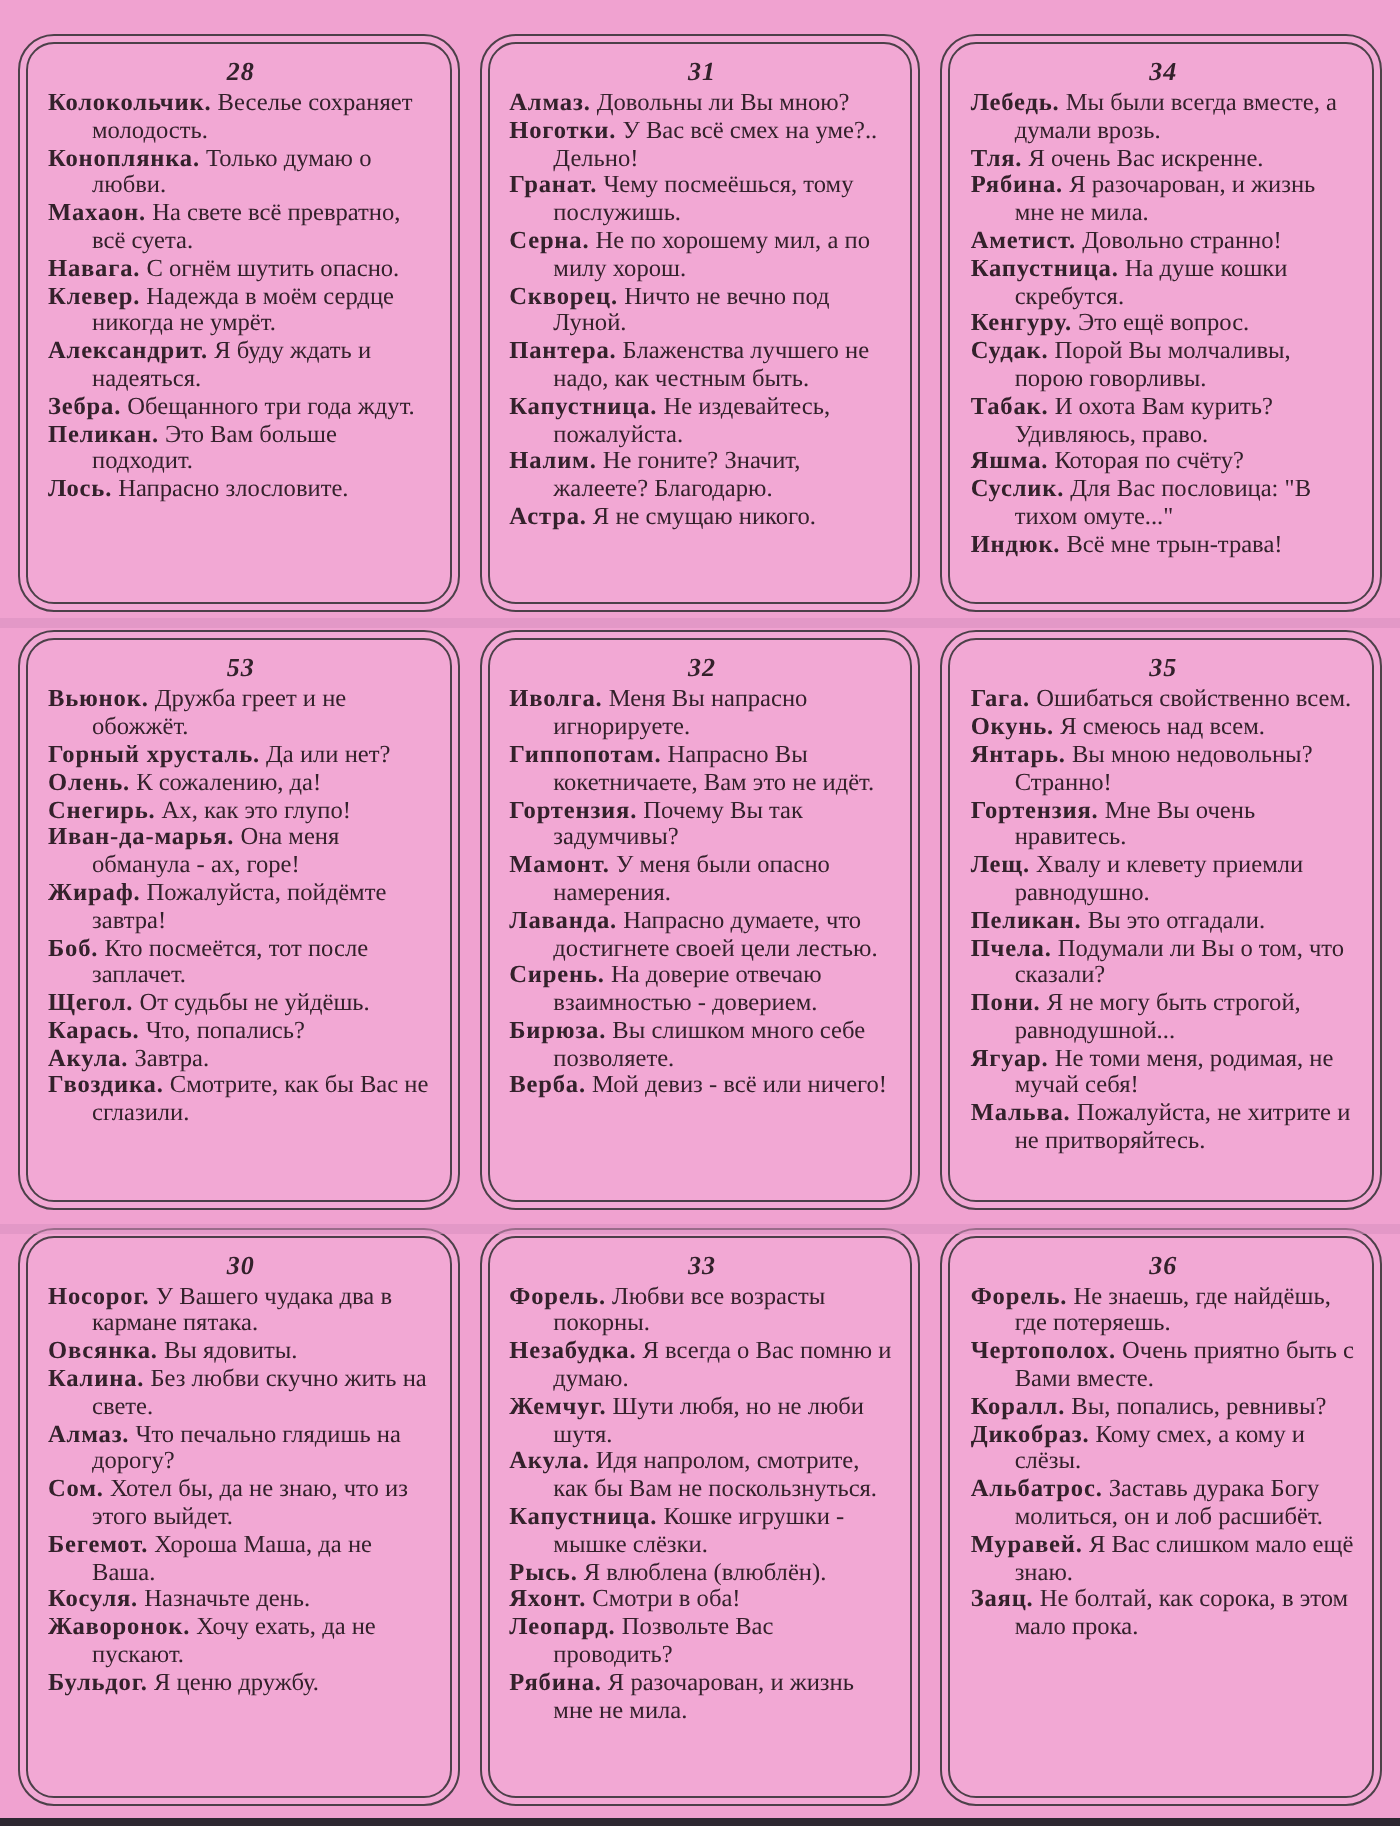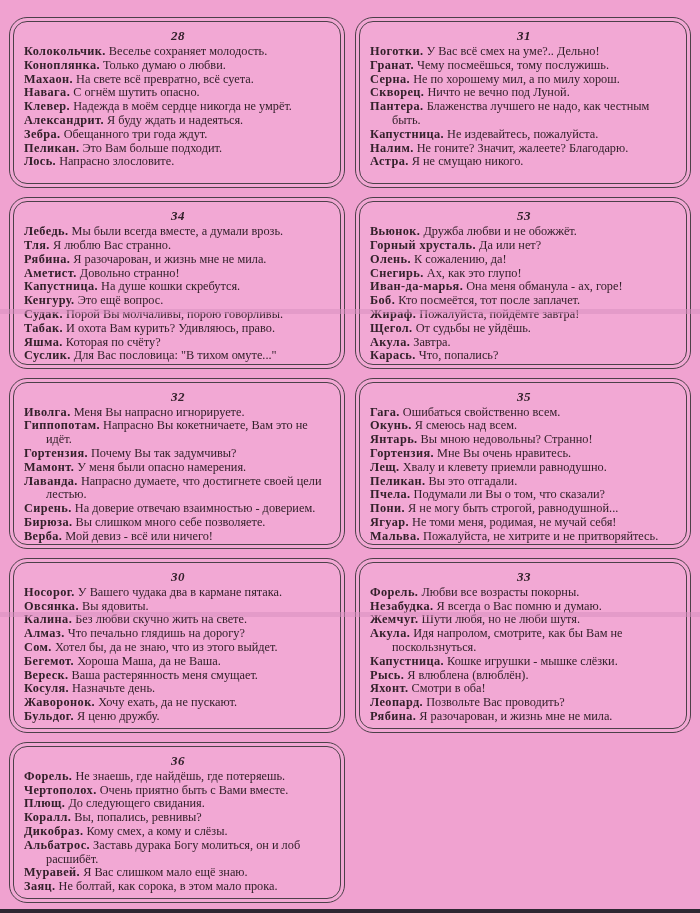--- a/index.html
+++ b/index.html
@@ -13,21 +13,21 @@
   }
   .page {
     width: 700px; height: 913px;
     position: relative;
     box-sizing: border-box;
   }
   .cards-grid {
     position: absolute;
     left: 0; top: 0; right: 0; bottom: 0;
     display: grid;
-    grid-template-columns: repeat(2, 1fr);
+    grid-template-columns: repeat(3, 1fr);
     grid-template-rows: repeat(3, 1fr);
     gap: 9px 10px;
     padding: 17px 9px 10px 9px;
     box-sizing: border-box;
   }
   .card {
     border: 1.6px solid #4c4049;
     border-radius: 18px;
     padding: 3px;
     box-sizing: border-box;
@@ -95,59 +95,60 @@
           <p class="entry"><span class="term">Клевер.</span>&nbsp;<span class="phrase">Надежда в моём сердце никогда не умрёт.</span></p>
           <p class="entry"><span class="term">Александрит.</span>&nbsp;<span class="phrase">Я буду ждать и надеяться.</span></p>
           <p class="entry"><span class="term">Зебра.</span>&nbsp;<span class="phrase">Обещанного три года ждут.</span></p>
           <p class="entry"><span class="term">Пеликан.</span>&nbsp;<span class="phrase">Это Вам больше подходит.</span></p>
           <p class="entry"><span class="term">Лось.</span>&nbsp;<span class="phrase">Напрасно злословите.</span></p>
         </div>
       </section>
       <section class="card">
         <div class="card-inner">
           <div class="card-number">31</div>
+          <p class="entry"><span class="term">Алмаз.</span>&nbsp;<span class="phrase">Довольны ли Вы мною?</span></p>
           <p class="entry"><span class="term">Ноготки.</span>&nbsp;<span class="phrase">У Вас всё смех на уме?.. Дельно!</span></p>
           <p class="entry"><span class="term">Гранат.</span>&nbsp;<span class="phrase">Чему посмеёшься, тому послужишь.</span></p>
           <p class="entry"><span class="term">Серна.</span>&nbsp;<span class="phrase">Не по хорошему мил, а по милу хорош.</span></p>
           <p class="entry"><span class="term">Скворец.</span>&nbsp;<span class="phrase">Ничто не вечно под Луной.</span></p>
           <p class="entry"><span class="term">Пантера.</span>&nbsp;<span class="phrase">Блаженства лучшего не надо, как честным быть.</span></p>
           <p class="entry"><span class="term">Капустница.</span>&nbsp;<span class="phrase">Не издевайтесь, пожалуйста.</span></p>
           <p class="entry"><span class="term">Налим.</span>&nbsp;<span class="phrase">Не гоните? Значит, жалеете? Благодарю.</span></p>
           <p class="entry"><span class="term">Астра.</span>&nbsp;<span class="phrase">Я не смущаю никого.</span></p>
         </div>
       </section>
       <section class="card">
         <div class="card-inner">
           <div class="card-number">34</div>
           <p class="entry"><span class="term">Лебедь.</span>&nbsp;<span class="phrase">Мы были всегда вместе, а думали врозь.</span></p>
-          <p class="entry"><span class="term">Тля.</span>&nbsp;<span class="phrase">Я люблю Вас странно.</span></p>
+          <p class="entry"><span class="term">Тля.</span>&nbsp;<span class="phrase">Я очень Вас искренне.</span></p>
           <p class="entry"><span class="term">Рябина.</span>&nbsp;<span class="phrase">Я разочарован, и жизнь мне не мила.</span></p>
           <p class="entry"><span class="term">Аметист.</span>&nbsp;<span class="phrase">Довольно странно!</span></p>
           <p class="entry"><span class="term">Капустница.</span>&nbsp;<span class="phrase">На душе кошки скребутся.</span></p>
           <p class="entry"><span class="term">Кенгуру.</span>&nbsp;<span class="phrase">Это ещё вопрос.</span></p>
           <p class="entry"><span class="term">Судак.</span>&nbsp;<span class="phrase">Порой Вы молчаливы, порою говорливы.</span></p>
           <p class="entry"><span class="term">Табак.</span>&nbsp;<span class="phrase">И охота Вам курить? Удивляюсь, право.</span></p>
           <p class="entry"><span class="term">Яшма.</span>&nbsp;<span class="phrase">Которая по счёту?</span></p>
           <p class="entry"><span class="term">Суслик.</span>&nbsp;<span class="phrase">Для Вас пословица: "В тихом омуте..."</span></p>
           <p class="entry"><span class="term">Индюк.</span>&nbsp;<span class="phrase">Всё мне трын-трава!</span></p>
         </div>
       </section>
       <section class="card">
         <div class="card-inner">
           <div class="card-number">53</div>
-          <p class="entry"><span class="term">Вьюнок.</span>&nbsp;<span class="phrase">Дружба любви и не обожжёт.</span></p>
+          <p class="entry"><span class="term">Вьюнок.</span>&nbsp;<span class="phrase">Дружба греет и не обожжёт.</span></p>
           <p class="entry"><span class="term">Горный хрусталь.</span>&nbsp;<span class="phrase">Да или нет?</span></p>
           <p class="entry"><span class="term">Олень.</span>&nbsp;<span class="phrase">К сожалению, да!</span></p>
           <p class="entry"><span class="term">Снегирь.</span>&nbsp;<span class="phrase">Ах, как это глупо!</span></p>
           <p class="entry"><span class="term">Иван-да-марья.</span>&nbsp;<span class="phrase">Она меня обманула - ах, горе!</span></p>
+          <p class="entry"><span class="term">Жираф.</span>&nbsp;<span class="phrase">Пожалуйста, пойдёмте завтра!</span></p>
           <p class="entry"><span class="term">Боб.</span>&nbsp;<span class="phrase">Кто посмеётся, тот после заплачет.</span></p>
-          <p class="entry"><span class="term">Жираф.</span>&nbsp;<span class="phrase">Пожалуйста, пойдёмте завтра!</span></p>
           <p class="entry"><span class="term">Щегол.</span>&nbsp;<span class="phrase">От судьбы не уйдёшь.</span></p>
+          <p class="entry"><span class="term">Карась.</span>&nbsp;<span class="phrase">Что, попались?</span></p>
           <p class="entry"><span class="term">Акула.</span>&nbsp;<span class="phrase">Завтра.</span></p>
-          <p class="entry"><span class="term">Карась.</span>&nbsp;<span class="phrase">Что, попались?</span></p>
           <p class="entry"><span class="term">Гвоздика.</span>&nbsp;<span class="phrase">Смотрите, как бы Вас не сглазили.</span></p>
         </div>
       </section>
       <section class="card">
         <div class="card-inner">
           <div class="card-number">32</div>
           <p class="entry"><span class="term">Иволга.</span>&nbsp;<span class="phrase">Меня Вы напрасно игнорируете.</span></p>
           <p class="entry"><span class="term">Гиппопотам.</span>&nbsp;<span class="phrase">Напрасно Вы кокетничаете, Вам это не идёт.</span></p>
           <p class="entry"><span class="term">Гортензия.</span>&nbsp;<span class="phrase">Почему Вы так задумчивы?</span></p>
           <p class="entry"><span class="term">Мамонт.</span>&nbsp;<span class="phrase">У меня были опасно намерения.</span></p>
@@ -174,21 +175,20 @@
       </section>
       <section class="card">
         <div class="card-inner">
           <div class="card-number">30</div>
           <p class="entry"><span class="term">Носорог.</span>&nbsp;<span class="phrase">У Вашего чудака два в кармане пятака.</span></p>
           <p class="entry"><span class="term">Овсянка.</span>&nbsp;<span class="phrase">Вы ядовиты.</span></p>
           <p class="entry"><span class="term">Калина.</span>&nbsp;<span class="phrase">Без любви скучно жить на свете.</span></p>
           <p class="entry"><span class="term">Алмаз.</span>&nbsp;<span class="phrase">Что печально глядишь на дорогу?</span></p>
           <p class="entry"><span class="term">Сом.</span>&nbsp;<span class="phrase">Хотел бы, да не знаю, что из этого выйдет.</span></p>
           <p class="entry"><span class="term">Бегемот.</span>&nbsp;<span class="phrase">Хороша Маша, да не Ваша.</span></p>
-          <p class="entry"><span class="term">Вереск.</span>&nbsp;<span class="phrase">Ваша растерянность меня смущает.</span></p>
           <p class="entry"><span class="term">Косуля.</span>&nbsp;<span class="phrase">Назначьте день.</span></p>
           <p class="entry"><span class="term">Жаворонок.</span>&nbsp;<span class="phrase">Хочу ехать, да не пускают.</span></p>
           <p class="entry"><span class="term">Бульдог.</span>&nbsp;<span class="phrase">Я ценю дружбу.</span></p>
         </div>
       </section>
       <section class="card">
         <div class="card-inner">
           <div class="card-number">33</div>
           <p class="entry"><span class="term">Форель.</span>&nbsp;<span class="phrase">Любви все возрасты покорны.</span></p>
           <p class="entry"><span class="term">Незабудка.</span>&nbsp;<span class="phrase">Я всегда о Вас помню и думаю.</span></p>
@@ -199,21 +199,20 @@
           <p class="entry"><span class="term">Яхонт.</span>&nbsp;<span class="phrase">Смотри в оба!</span></p>
           <p class="entry"><span class="term">Леопард.</span>&nbsp;<span class="phrase">Позвольте Вас проводить?</span></p>
           <p class="entry"><span class="term">Рябина.</span>&nbsp;<span class="phrase">Я разочарован, и жизнь мне не мила.</span></p>
         </div>
       </section>
       <section class="card">
         <div class="card-inner">
           <div class="card-number">36</div>
           <p class="entry"><span class="term">Форель.</span>&nbsp;<span class="phrase">Не знаешь, где найдёшь, где потеряешь.</span></p>
           <p class="entry"><span class="term">Чертополох.</span>&nbsp;<span class="phrase">Очень приятно быть с Вами вместе.</span></p>
-          <p class="entry"><span class="term">Плющ.</span>&nbsp;<span class="phrase">До следующего свидания.</span></p>
           <p class="entry"><span class="term">Коралл.</span>&nbsp;<span class="phrase">Вы, попались, ревнивы?</span></p>
           <p class="entry"><span class="term">Дикобраз.</span>&nbsp;<span class="phrase">Кому смех, а кому и слёзы.</span></p>
           <p class="entry"><span class="term">Альбатрос.</span>&nbsp;<span class="phrase">Заставь дурака Богу молиться, он и лоб расшибёт.</span></p>
           <p class="entry"><span class="term">Муравей.</span>&nbsp;<span class="phrase">Я Вас слишком мало ещё знаю.</span></p>
           <p class="entry"><span class="term">Заяц.</span>&nbsp;<span class="phrase">Не болтай, как сорока, в этом мало прока.</span></p>
         </div>
       </section>
     </div>
   <div class="row-stripe stripe-1"></div>
   <div class="row-stripe stripe-2"></div>

